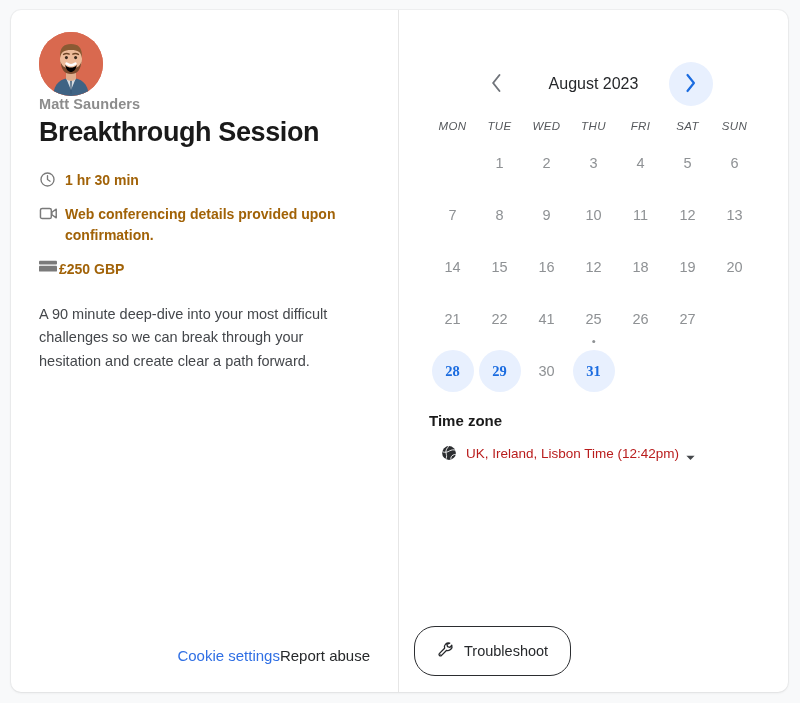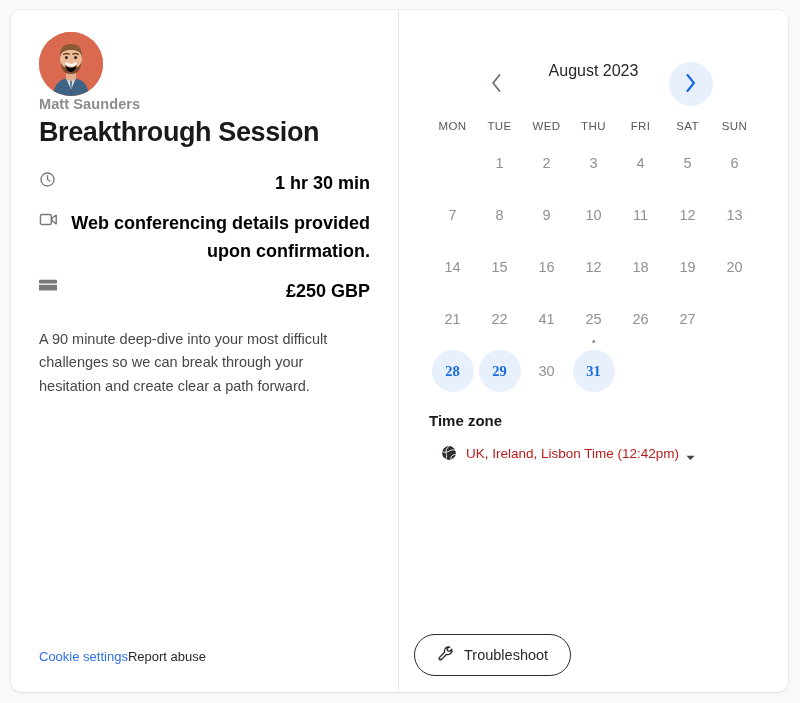--- a/index.html
+++ b/index.html
@@ -65,25 +65,24 @@
     line-height: 1.15;
   }
 
   .meta-list {
     margin-top: 22px;
   }
   .meta-row {
     display: flex;
     align-items: flex-start;
     margin-bottom: 12px;
-    color: #000000;
-    font-size: 18px;
+    color: #a16207;
+    font-size: 14px;
     font-weight: bold;
     line-height: 1.55;
-    text-align: right;
   }
   .meta-icon {
     flex: 0 0 26px;
     width: 26px;
     padding-top: 1px;
     display: flex;
     align-items: flex-start;
   }
   .meta-row.payment .meta-icon {
     flex: 0 0 20px;
@@ -98,23 +97,23 @@
     line-height: 1.62;
     max-width: 320px;
   }
 
   .left-footer {
     position: absolute;
     left: 28px;
     right: 28px;
     bottom: 28px;
     display: flex;
-    justify-content: flex-start;
+    justify-content: flex-end;
     align-items: center;
-    font-size: 13px;
+    font-size: 15px;
   }
   .cookie-link {
     color: #2f6fe4;
     cursor: pointer;
   }
   .report-abuse {
     color: #27292b;
     cursor: pointer;
   }
 
@@ -129,20 +128,21 @@
   .panel-title {
     font-size: 19px;
     font-weight: bold;
     color: #1a1a1a;
     letter-spacing: -0.2px;
   }
 
   .month-nav {
     margin-top: 24px;
     display: flex;
+    align-items: center;
     justify-content: center;
     height: 44px;
     position: relative;
   }
   .nav-btn {
     width: 44px;
     height: 44px;
     border-radius: 50%;
     display: flex;
     align-items: center;
@@ -165,20 +165,21 @@
     grid-template-columns: repeat(7, 1fr);
   }
   .weekday-row {
     margin-top: 14px;
   }
   .weekday {
     text-align: center;
     font-size: 11.5px;
     color: #55585c;
     letter-spacing: 0.4px;
+    font-style: italic;
   }
 
   .calendar-grid { margin-top: 6px; }
   .date-row { margin-bottom: 2px; }
 
   .date-cell {
     height: 50px;
     display: flex;
     align-items: center;
     justify-content: center;
@@ -232,21 +233,21 @@
   .globe-icon { margin-right: 9px; display: flex; }
   .caret { margin-left: 7px; display: flex; }
 
   .troubleshoot-btn {
     position: absolute;
     left: 15px;
     bottom: 16px;
     display: inline-flex;
     align-items: center;
     gap: 9px;
-    height: 42px;
+    height: 50px;
     padding: 0 22px;
     border: 1px solid #2b2d30;
     border-radius: 21px;
     background: #ffffff;
     font-size: 14.5px;
     color: #26282b;
     cursor: pointer;
     font-family: "Liberation Sans", sans-serif;
   }
 </style>

